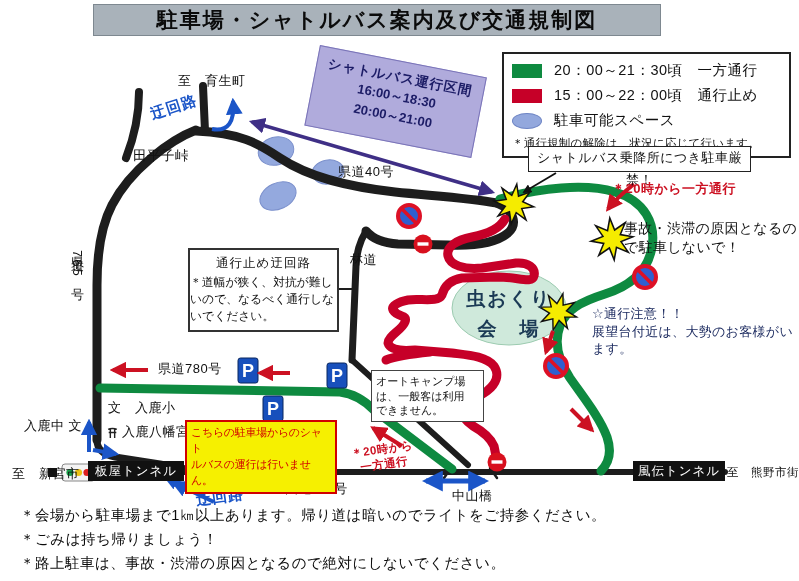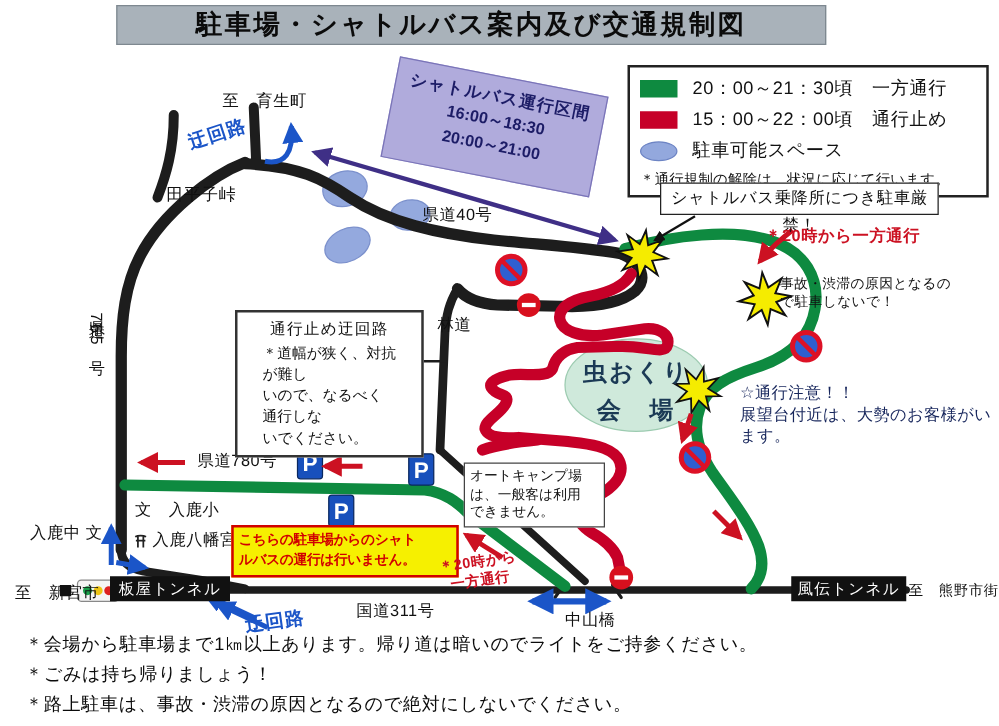--- a/index.html
+++ b/index.html
@@ -21,28 +21,28 @@
                background:#b0abdc;border:1px solid #7a74b8;color:#1c1c66;text-align:center;box-sizing:border-box;padding-top:7px;}
   .shuttle-box .l1{font-size:13.5px;font-weight:bold;letter-spacing:1px;}
   .shuttle-box .l2{font-size:13px;font-weight:bold;line-height:1.55;}
   .notice-box{left:528px;top:146px;width:221px;height:24px;background:#fff;border:1.5px solid #222;
               font-size:13px;text-align:center;line-height:22px;letter-spacing:.5px;}
   .map-label{font-size:13px;color:#111;letter-spacing:.5px;}
   .blue-label{color:#1b55c8;font-weight:bold;font-size:15px;letter-spacing:1px;}
   .v-label{writing-mode:vertical-rl;letter-spacing:2px;}
   .tunnel{background:#111;color:#fff;font-size:12.5px;text-align:center;line-height:20px;height:20px;letter-spacing:1px;}
   .box-note{background:#fff;border:1px solid #444;font-size:11px;line-height:1.32;padding:3px 4px;box-sizing:border-box;}
-  .box-detour{left:188px;top:248px;width:151px;background:#fff;border:2px solid #333;padding:5px 20px;box-sizing:border-box;}
+  .box-detour{left:188px;top:248px;width:151px;background:#fff;border:2px solid #333;padding:5px 0;box-sizing:border-box;}
   .box-detour .bt{font-size:12.5px;text-align:center;letter-spacing:1px;}
   .box-detour .bb{font-size:11.8px;line-height:1.45;margin-top:2px;}
-  .yellow-box{left:185px;top:420px;width:182px;background:#f6f000;border:2px solid #d10000;color:#d10000;
-              font-weight:bold;font-size:11px;line-height:1.45;padding:3px 4px;box-sizing:border-box;letter-spacing:-0.3px;}
+  .yellow-box{left:185px;top:420px;width:152px;background:#f6f000;border:2px solid #d10000;color:#d10000;
+              font-weight:normal;font-size:11px;line-height:1.45;padding:3px 4px;box-sizing:border-box;letter-spacing:-0.3px;}
   .red-note{color:#cc1122;font-weight:bold;font-size:13px;letter-spacing:.5px;}
   .navy-note{color:#17265c;font-size:13px;line-height:1.35;letter-spacing:.3px;}
-  .black-note{color:#111;font-size:11px;line-height:1.35;letter-spacing:.3px;}
+  .black-note{color:#111;font-size:14px;line-height:1.35;letter-spacing:.3px;font-family:Liberation Serif, serif;}
   .venue-text{left:452px;top:284px;width:114px;text-align:center;font-size:19px;font-weight:bold;
               color:#1b3a55;letter-spacing:2px;line-height:1.6;}
   .footer{left:20px;top:506px;width:760px;}
   .footer p{margin:0 0 5px 0;font-size:14.5px;font-weight:500;letter-spacing:.5px;color:#0b0b0b;}
   svg.maplayer{position:absolute;left:0;top:0;}
 </style>
 </head>
 <body>
 
 <div class="stage">

